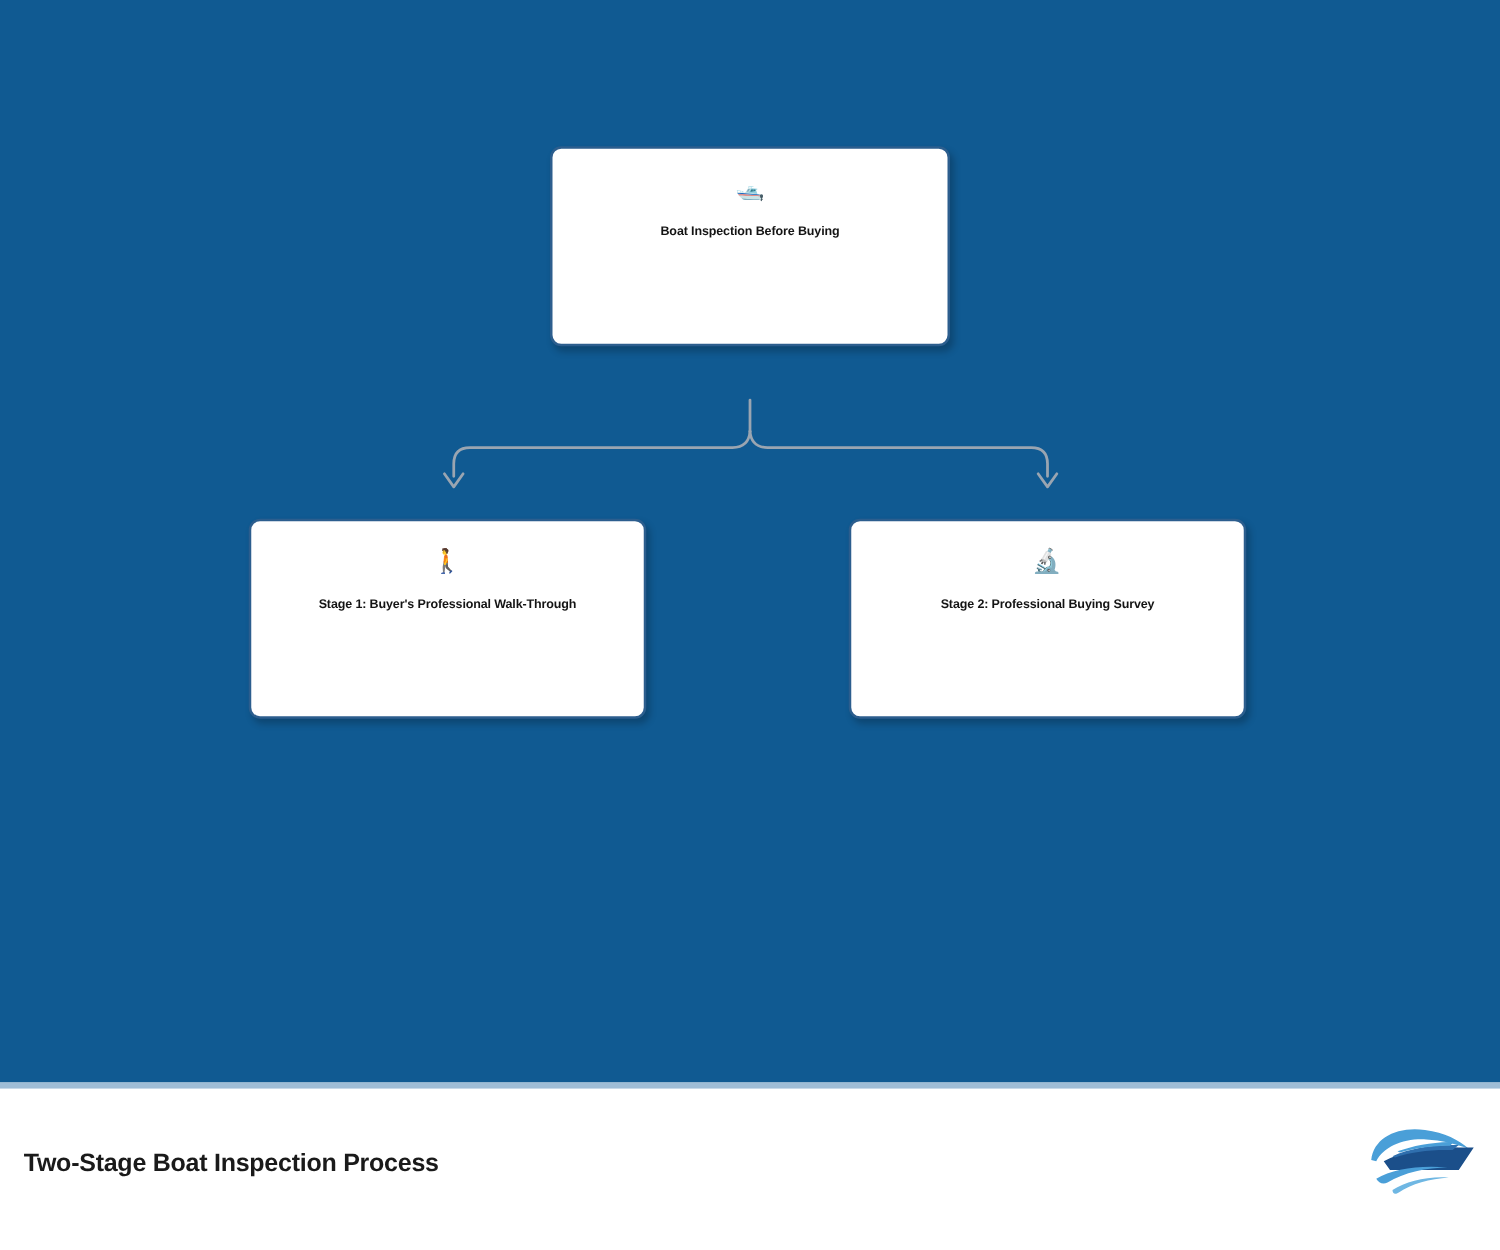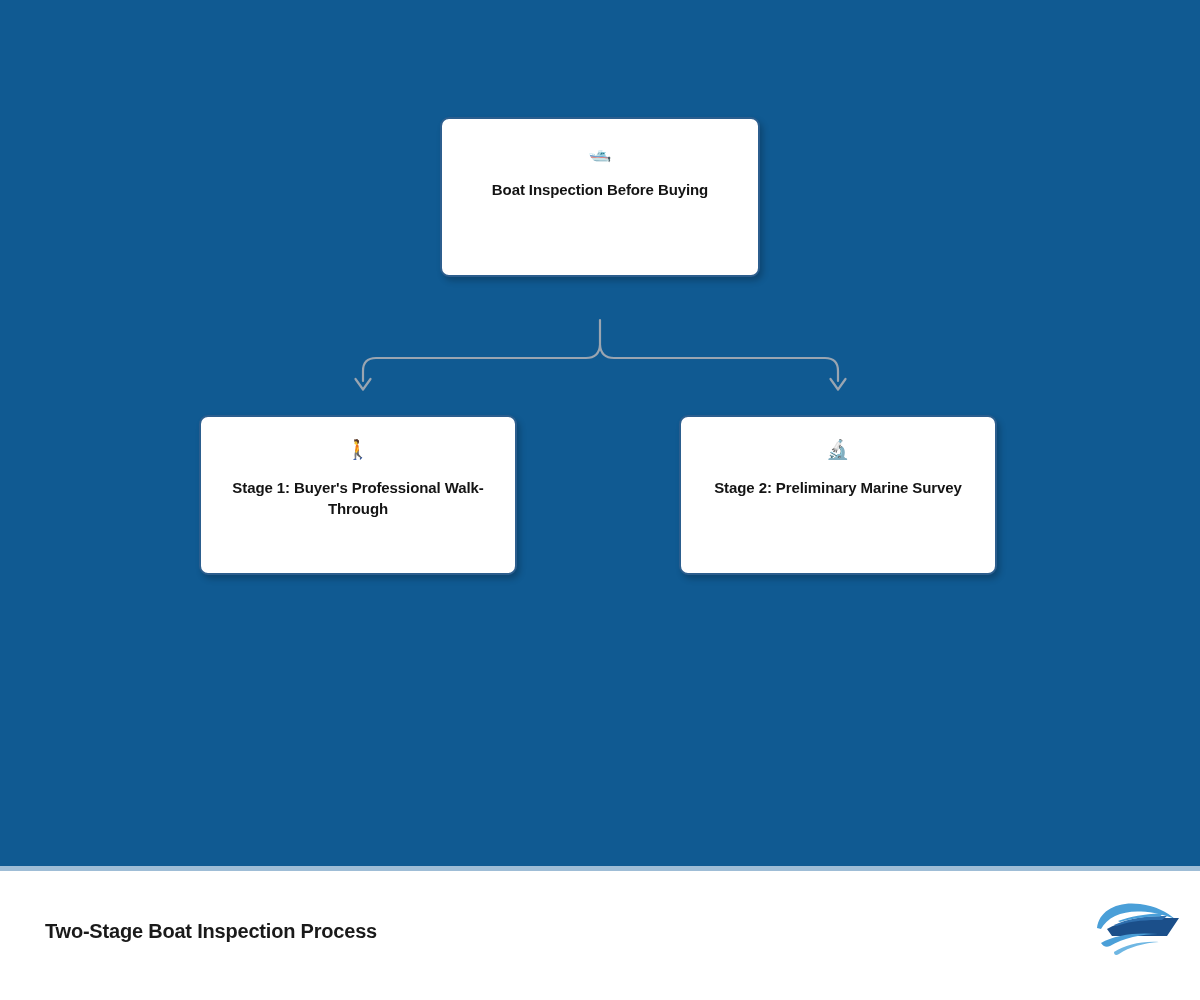--- a/index.html
+++ b/index.html
@@ -90,25 +90,25 @@
     margin-top: 22px;
     font-size: 19px;
     line-height: 22px;
     height: 22px;
     user-select: none;
   }
 
   .node-label {
     margin-top: 16px;
     padding: 0 14px;
-    font-size: 15px;
+    font-size: 10px;
     font-weight: bold;
     line-height: 1.42;
     color: #141414;
-    text-align: center;
+    text-align: left;
     letter-spacing: -0.1px;
   }
 
   
   #footer {
     position: absolute;
     left: 0;
     top: 871px;
     width: 1200px;
     height: 129px;
@@ -118,21 +118,20 @@
   #footer-title {
     position: absolute;
     left: 19px;
     top: 920px - 871px;
     top: 49px;
     font-size: 20px;
     font-weight: bold;
     color: #1a1a1a;
     letter-spacing: -0.2px;
     white-space: nowrap;
-    margin-left: 26px;
   }
 
   #footer-logo {
     position: absolute;
     left: 1092px;
     top: 26px;
     width: 88px;
     height: 62px;
   }
 </style>
@@ -163,21 +162,21 @@
       <div class="node-label">Boat Inspection Before Buying</div>
     </div>
 
     <div class="node-card" id="node-stage-1">
       <div class="node-icon">🚶</div>
       <div class="node-label">Stage 1: Buyer's Professional Walk-Through</div>
     </div>
 
     <div class="node-card" id="node-stage-2">
       <div class="node-icon">🔬</div>
-      <div class="node-label">Stage 2: Preliminary Marine Survey</div>
+      <div class="node-label">Stage 2: Professional Buying Survey</div>
     </div>
 
   </div>
 
   <div id="stage-divider"></div>
 
   <div id="footer">
 
     <div id="footer-title">Two-Stage Boat Inspection Process</div>
 

